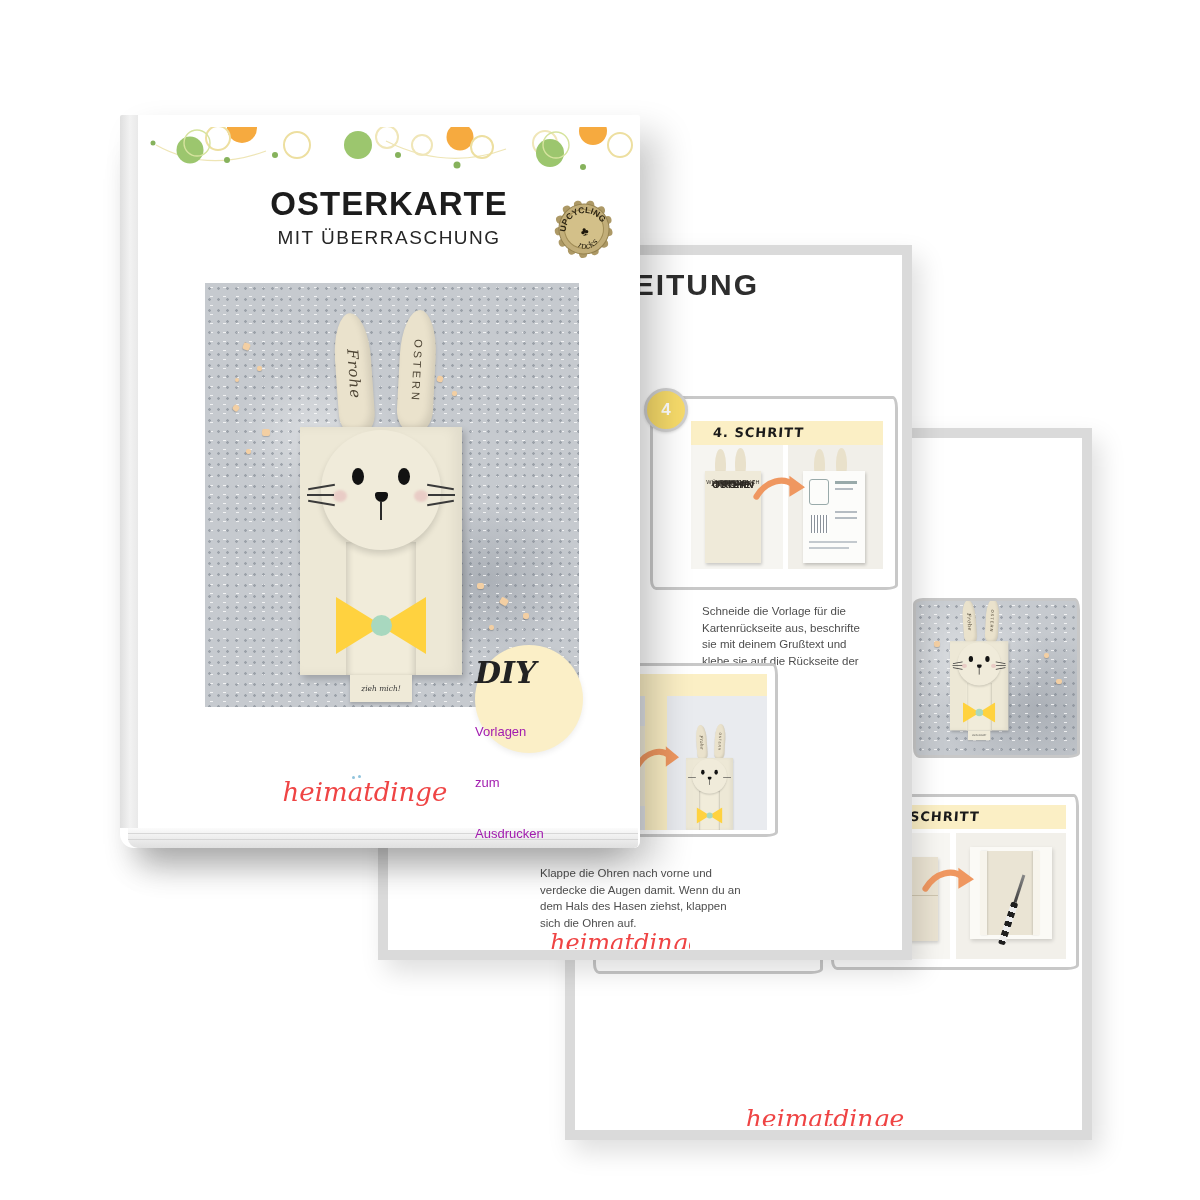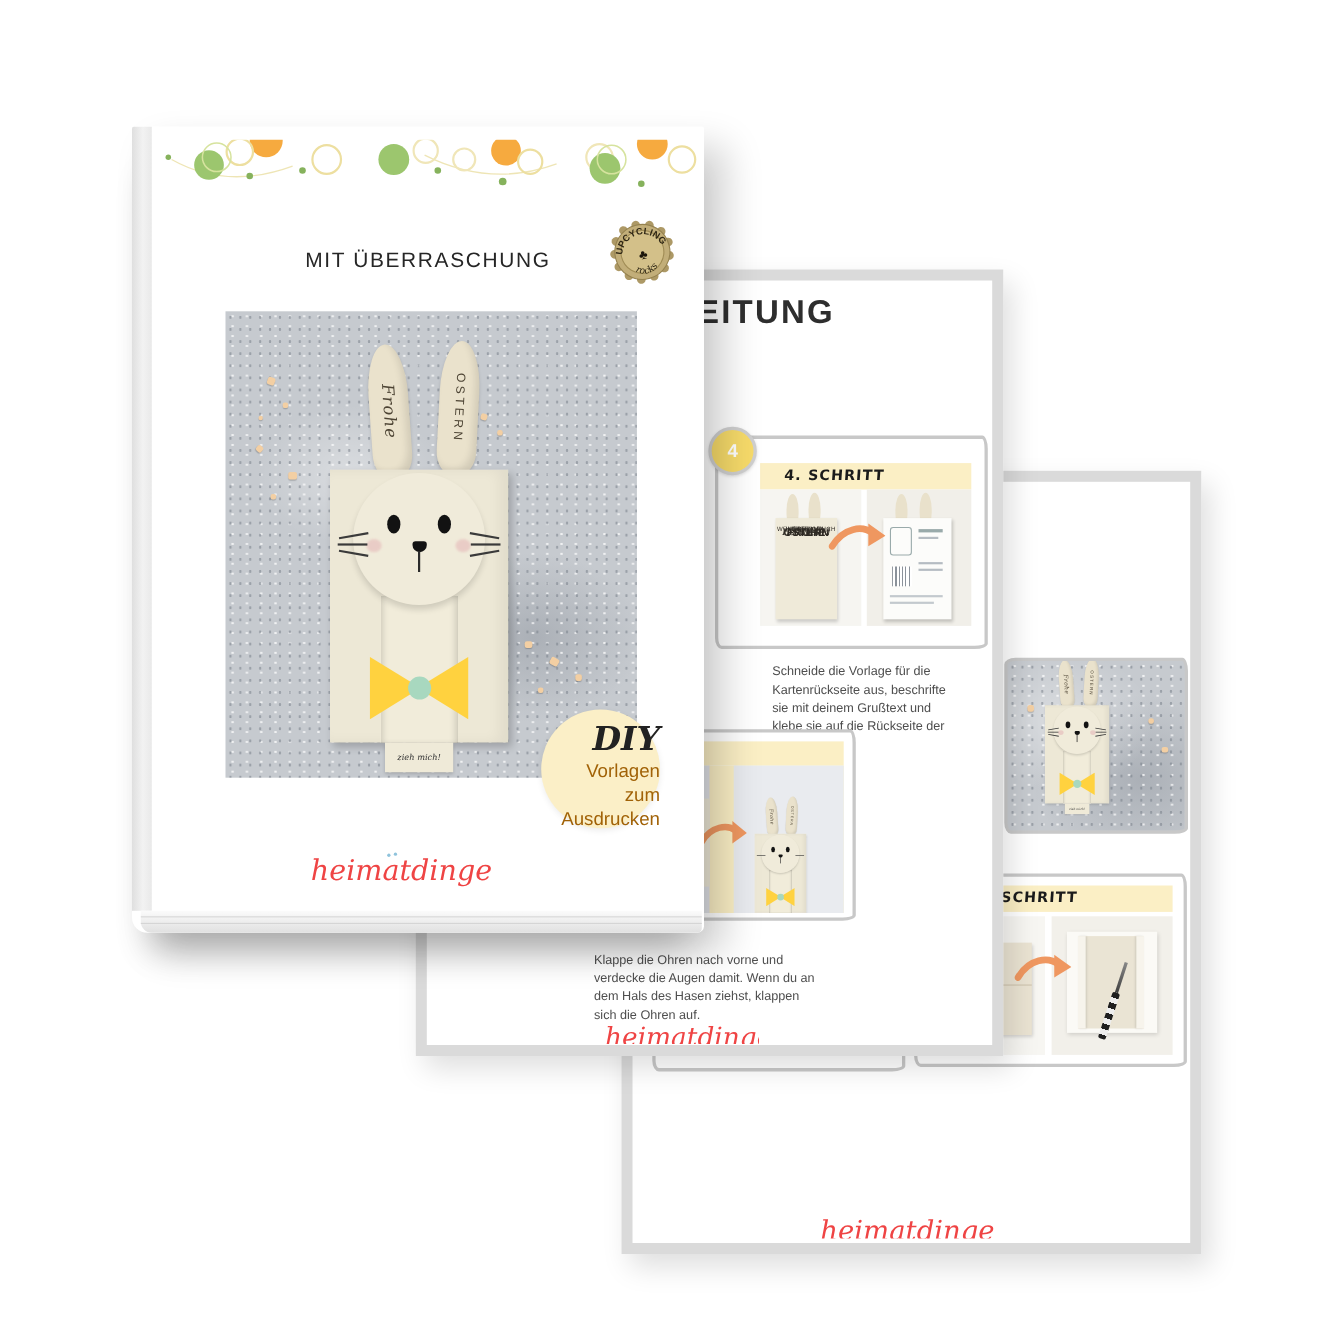--- a/index.html
+++ b/index.html
@@ -73,25 +73,25 @@
   #spine{position:absolute;left:0;top:0;width:18px;height:713px;
         background:linear-gradient(to right,#DFDFDF,#F2F2F2 55%,#E9E9E9);}
   #pagesedge{position:absolute;left:8px;bottom:0;width:510px;height:20px;
         background:linear-gradient(#FBFBFB,#E0E0E0);border-radius:0 0 4px 10px;}
   #pagesedge .pline{position:absolute;left:0;width:100%;height:1px;background:#CFCFCF;opacity:.8;}
   #covertitle{position:absolute;left:18px;top:70px;width:502px;text-align:center;
         font-size:33px;font-weight:600;letter-spacing:1px;color:#1C1C1C;}
   #coversub{position:absolute;left:18px;top:112px;width:502px;text-align:center;
         font-size:19px;font-weight:500;letter-spacing:1.5px;color:#262626;}
   #capbadge{position:absolute;left:434px;top:84px;width:60px;height:60px;transform:rotate(-14deg);}
-  #diy{position:absolute;left:372px;top:530px;width:108px;height:108px;border-radius:50%;
-       background:#FBEFC7;text-align:right;z-index:5;box-shadow:0 2px 6px rgba(0,0,0,.08);}
+  #diy{position:absolute;left:355px;top:530px;width:108px;height:108px;border-radius:50%;
+       background:#FBEFC7;text-align:left;z-index:5;box-shadow:0 2px 6px rgba(0,0,0,.08);}
   #diy .t{font-family:"DejaVu Serif",serif;font-style:italic;font-weight:bold;font-size:30px;
        color:#222;margin-top:10px;}
-  #diy .l{font-size:17px;color:#a16207;line-height:1.3;}
+  #diy .l{font-size:13px;color:#a21caf;line-height:1.3;margin-top:34px;}
   #coverlogo{position:absolute;left:145px;top:662px;width:200px;text-align:center;font-size:26px;}
   #logoaccent{position:absolute;left:232px;top:660px;width:12px;height:5px;}
   #logoaccent i{position:absolute;width:3px;height:3px;border-radius:50%;background:#8FC3DC;display:block;}
 
   .h2title{position:absolute;font-weight:bold;letter-spacing:2px;color:#2E2E2E;font-size:30px;}
   .numbadge{position:absolute;width:44px;height:44px;border-radius:50%;background:#F7DB6A;
       border:3px solid #CFCFCF;color:#fff;font-weight:bold;font-size:17px;text-align:center;
       line-height:38px;z-index:4;box-shadow:0 1px 3px rgba(0,0,0,.15);}
   .minicardtext{position:absolute;width:100%;text-align:center;color:#2e2a24;}
 </style>
@@ -301,20 +301,21 @@
       <circle cx="61" cy="16" r="13" fill="none" stroke="#D6E39E" stroke-width="1.4"></circle>
       <circle cx="420" cy="18" r="13" fill="none" stroke="#D6E39E" stroke-width="1.4"></circle>
       <circle cx="17" cy="16" r="2.5" fill="#86B25C"></circle>
       <circle cx="91" cy="33" r="3" fill="#86B25C"></circle>
       <circle cx="139" cy="28" r="3" fill="#86B25C"></circle>
       <circle cx="262" cy="28" r="3" fill="#86B25C"></circle>
       <circle cx="321" cy="38" r="3.5" fill="#86B25C"></circle>
       <circle cx="447" cy="40" r="3" fill="#86B25C"></circle>
     </svg>
 
+    <div id="covertitle">OSTERKARTE</div>
     <div id="coversub">MIT ÜBERRASCHUNG</div>
 
     <svg id="capbadge" viewBox="0 0 60 60">
       <g fill="#AD9966">
         <circle cx="30" cy="5" r="4"></circle>
           <circle cx="42" cy="8" r="4"></circle>
           <circle cx="51" cy="16" r="4"></circle>
         <circle cx="55" cy="27" r="4"></circle>
           <circle cx="53" cy="39" r="4"></circle>
           <circle cx="46" cy="49" r="4"></circle>

